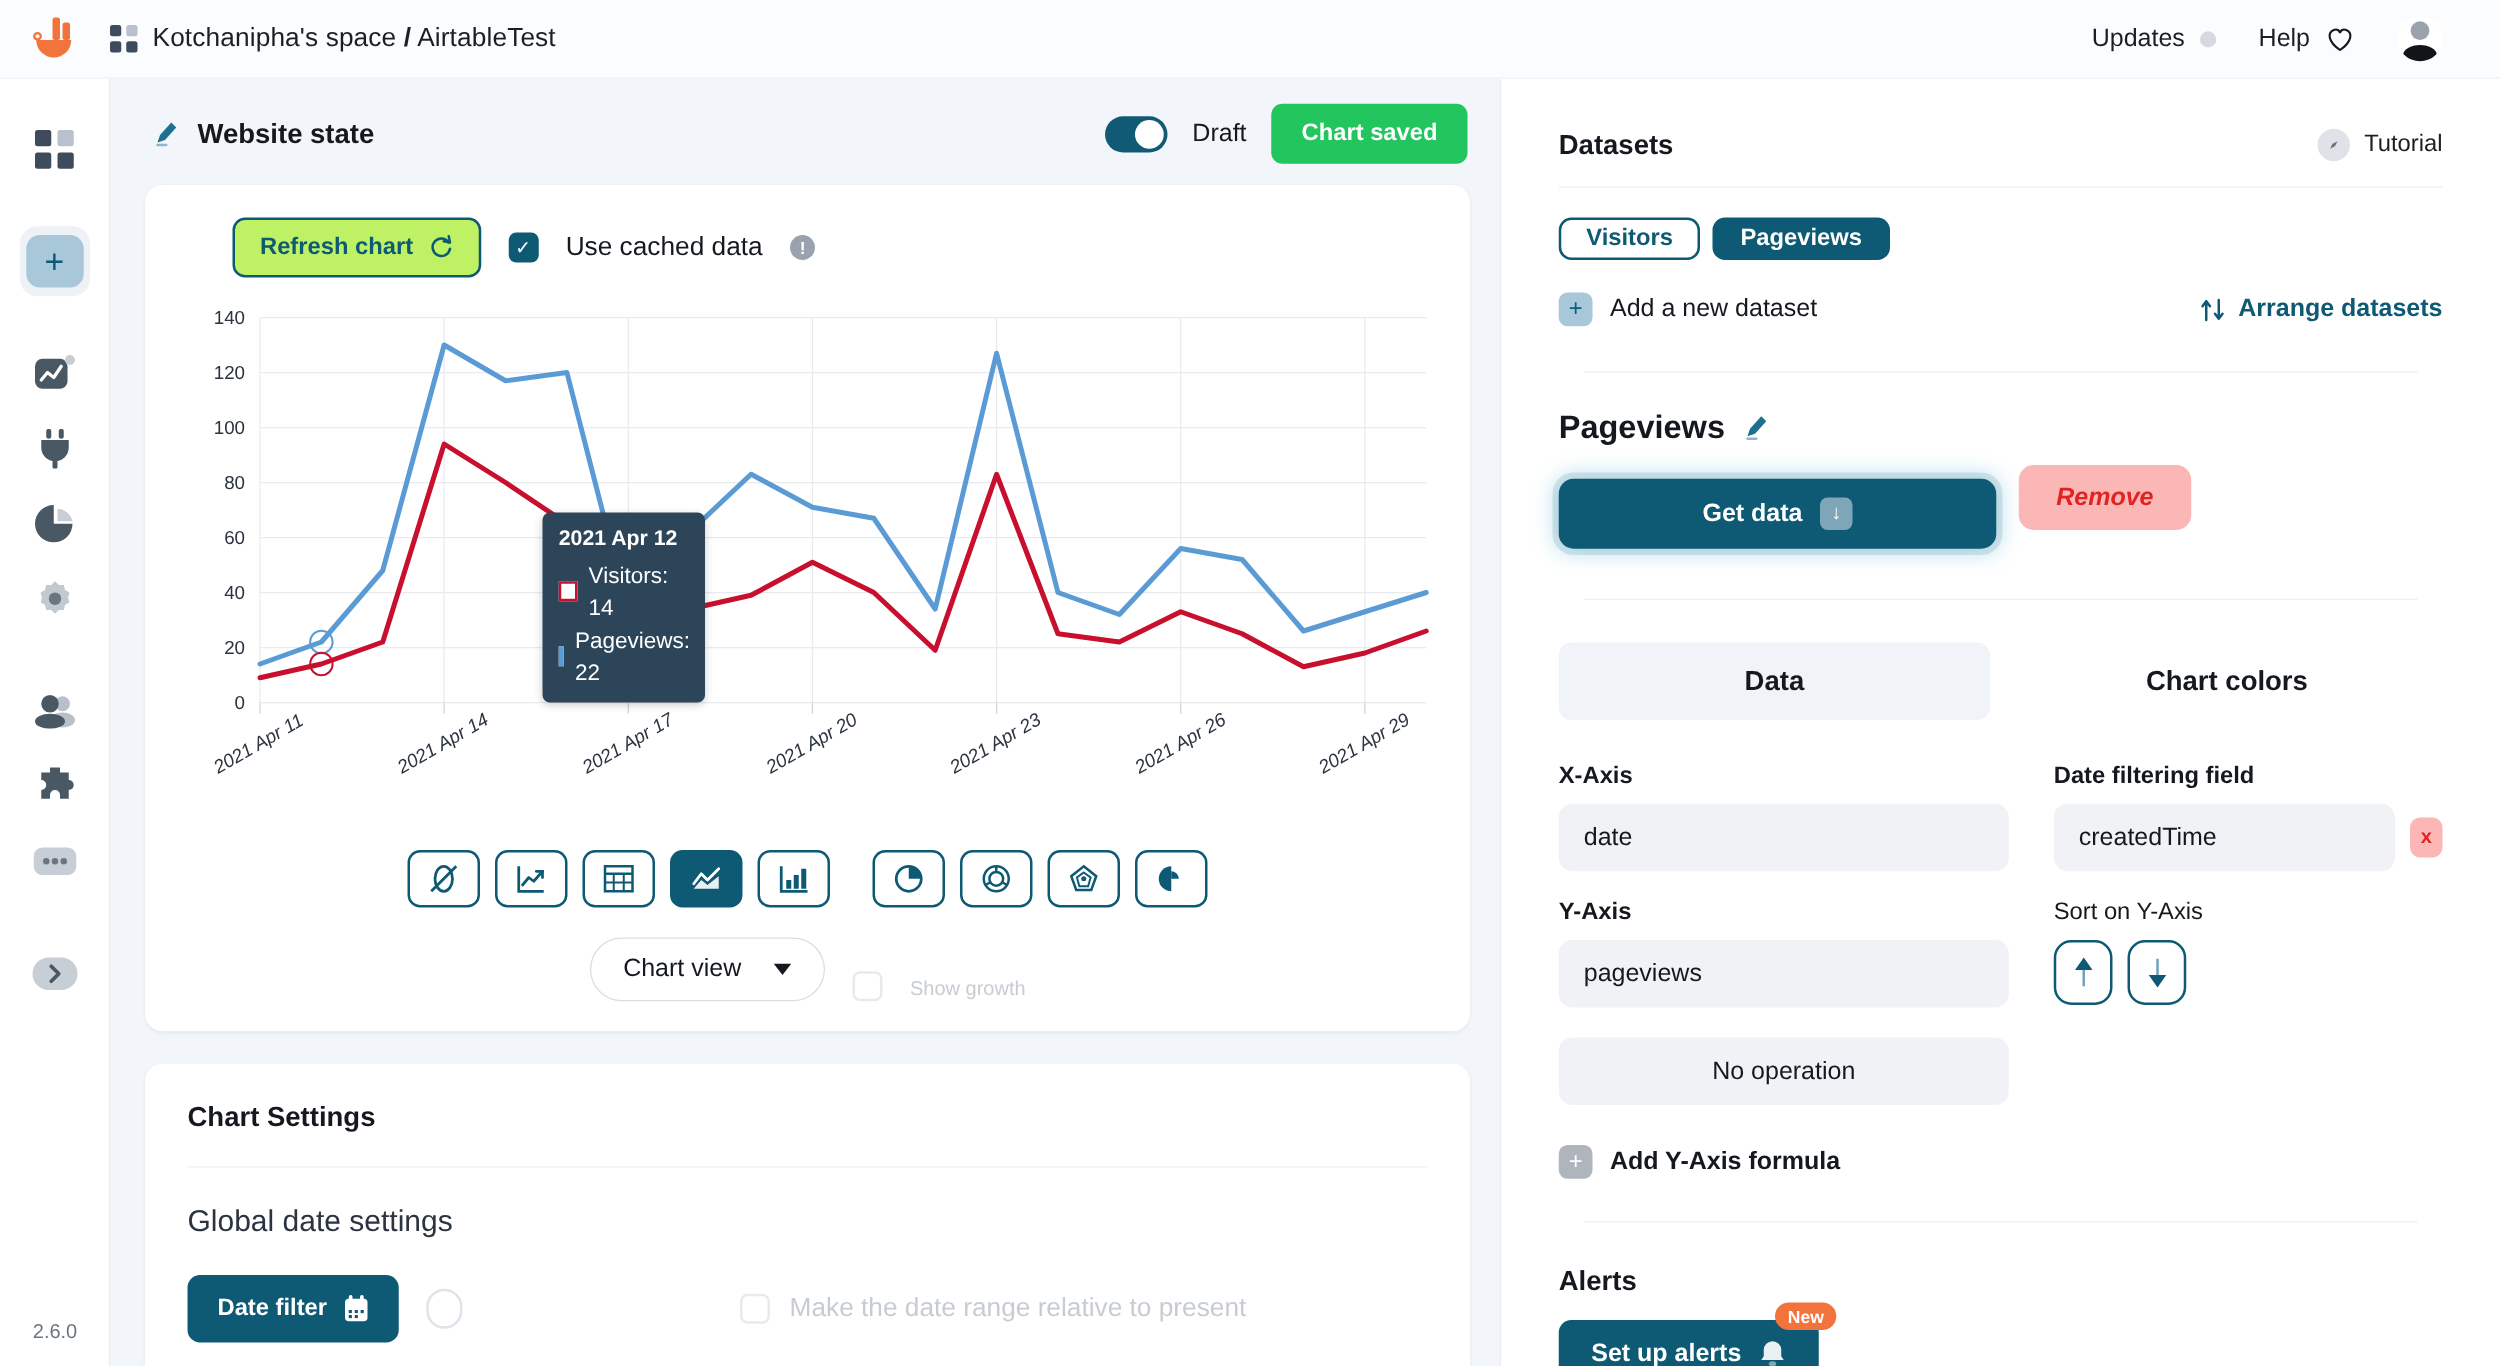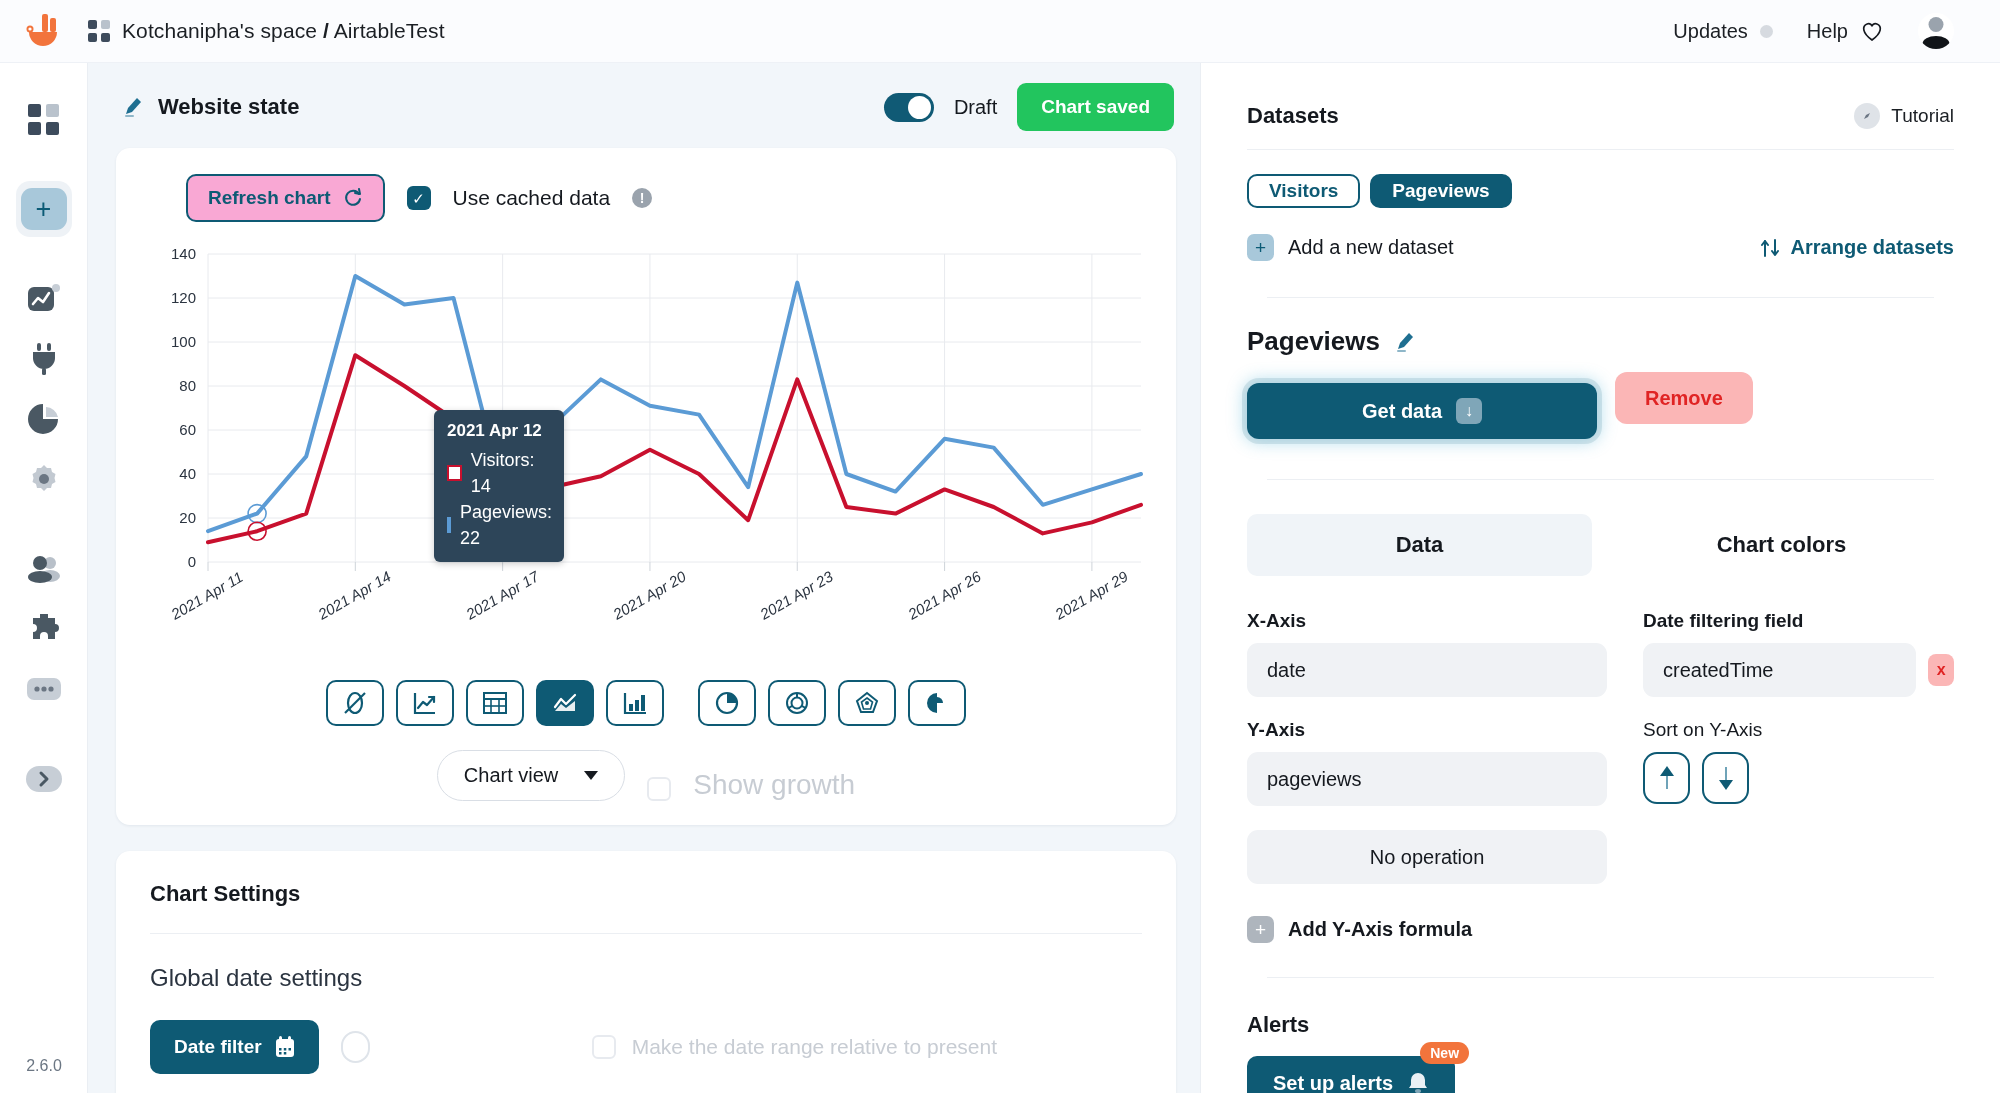--- a/index.html
+++ b/index.html
@@ -55,21 +55,21 @@
   .page-title { font-size: 22px; font-weight: 700; color: #15191f; }
   .head-right { margin-left: auto; display:flex; align-items:center; gap: 20px; padding-right: 2px; }
   .toggle { width: 50px; height: 29px; border-radius: 15px; background: #105a75; position: relative; cursor: pointer; }
   .toggle .knob { position:absolute; right: 3px; top: 3px; width: 23px; height: 23px; border-radius: 50%; background: #fff; }
   .draft-lbl { font-size: 20px; color:#15191f; }
   .btn-saved { background: #22c55e; color:#fff; font-size: 19px; font-weight: 700; border: none; border-radius: 9px; padding: 13px 24px; cursor: pointer; }
 
   .card { background:#fff; border-radius: 14px; box-shadow: 0 1px 3px rgba(20,40,70,.07); }
   .chart-card { margin-top: 14px; padding: 26px 30px 24px 30px; }
   .chart-toolbar { display:flex; align-items:center; gap: 22px; padding-left: 40px; }
-  .btn-refresh { border: 2px solid #0e5a74; color:#0e5a74; background:#f9a8d4; border-radius: 10px; font-size: 19px; font-weight:700; padding: 11px 20px; display:flex; align-items:center; gap: 12px; cursor:pointer; }
+  .btn-refresh { border: 2px solid #0e5a74; color:#0e5a74; background:#bef264; border-radius: 10px; font-size: 19px; font-weight:700; padding: 11px 20px; display:flex; align-items:center; gap: 12px; cursor:pointer; }
   .chk { width: 24px; height: 24px; border-radius: 6px; background:#0e5a74; display:flex; align-items:center; justify-content:center; cursor:pointer; }
   .chk::after { content:"✓"; color:#fff; font-size: 15px; line-height:1; }
   .cached-lbl { font-size: 21px; color:#15191f; }
   .info-i { width: 20px; height: 20px; border-radius: 50%; background:#9aa3ad; color:#fff; font-size: 14px; font-weight:700; display:flex;align-items:center;justify-content:center; cursor:pointer; }
 
   .plot-wrap { position: relative; margin-top: 22px; height: 360px; }
   .xlabels { position: relative; height: 70px; margin-left: 0; }
   .xlab { position: absolute; font-size: 15px; color:#2b3440; font-style: italic; transform: rotate(-30deg); transform-origin: left top; white-space: nowrap; }
 
   .tooltip { position:absolute; background:#2d4559; color:#fff; border-radius: 6px; padding: 9px 13px 11px 13px; font-size: 18px; line-height: 1.45; box-shadow: 0 2px 7px rgba(0,0,0,.2); }
@@ -79,21 +79,21 @@
   .tt-sw.blue { border-color:#5b9bd5; }
 
   .types { display:flex; justify-content:center; gap: 12px; margin-top: 6px; }
   .tbtn { width: 58px; height: 46px; border: 2px solid #0e5a74; border-radius: 10px; background:#fff; display:flex;align-items:center;justify-content:center; cursor:pointer; }
   .tbtn.active { background:#0e5a74; border-color:#0e5a74; }
   .tbtn.spacer { border:none; background:transparent; width: 10px; }
 
   .viewrow { display:flex; justify-content:center; align-items:flex-end; gap: 22px; margin-top: 24px; }
   .selectbox { border:1px solid #d9dee5; border-radius: 26px; background:#fff; padding: 13px 26px; min-width: 186px; display:flex; align-items:center; justify-content:space-between; gap: 26px; font-size: 20px; color:#15191f; cursor:pointer; }
   .caret { width:0;height:0;border-left:7px solid transparent;border-right:7px solid transparent;border-top:9px solid #15191f; }
-  .growth-lbl { font-size: 28px; color:#c7ccd3; }
+  .growth-lbl { font-size: 16px; color:#c7ccd3; }
   .chk.ghost { background:#fff; border:2px solid #e7eaef; }
 
   .settings-card { margin-top: 26px; padding: 30px 34px 40px 34px; min-height: 300px; }
   .set-title { font-size: 22px; font-weight:700; color:#15191f; }
   .hr { height:1px; background:#eceff3; margin: 26px 0 30px 0; }
   .sub-lbl { font-size: 24px; color:#2b3440; }
   .row-gl { display:flex; align-items:center; margin-top: 28px; }
   .btn-datefilter { background:#0e5a74; color:#fff; border:none; border-radius: 10px; font-size: 19px; font-weight:700; padding: 16px 24px; display:flex; align-items:center; gap: 13px; cursor:pointer; }
   .pill-empty { width: 29px; height: 32px; border: 2px solid #dfe4ea; border-radius: 16px; margin-left: 22px; cursor:pointer; }
   .rel-lbl { font-size: 21px; color:#c7ccd3; margin-left: 16px; }
@@ -110,21 +110,21 @@
   .ds-tab.active { background:#0e5a74; color:#fff; }
   .ds-row2 { display:flex; align-items:center; margin-top: 26px; }
   .plus-sq { width: 27px; height: 27px; border-radius: 7px; background:#a8c8da; color:#0b5b76; font-size:19px; display:flex;align-items:center;justify-content:center; margin-right: 14px; }
   .plus-sq.grey { background:#aeb5bd; color:#fff; }
   .link-txt { font-size: 20px; color:#15191f; cursor:pointer; }
   .arrange { margin-left:auto; display:flex; align-items:center; gap:10px; font-size:20px; font-weight:700; color:#0e5a74; cursor:pointer; }
   .rp-hr2 { height:1px; background:#eceff3; margin: 36px 20px 0 20px; }
   .ds-name { font-size: 26px; font-weight:700; color:#15191f; margin-top: 28px; display:flex; align-items:center; gap: 14px; }
   .btn-getdata { margin-top: 26px; background:#0e5a74; color:#fff; border:none; border-radius: 12px; font-size:20px; font-weight:700; width: 350px; height: 56px; display:flex;align-items:center;justify-content:center; gap:14px; cursor:pointer; box-shadow: 0 0 0 5px rgba(14,90,116,.12), 0 0 16px 4px rgba(60,170,210,.35); }
   .getdata-ico { width:26px;height:26px;border-radius:6px;background:#7fa6b8;display:flex;align-items:center;justify-content:center;color:#fff;font-size:16px; }
-  .btn-remove { background:#fbb6b6; color:#e02424; border:none; border-radius:12px; font-size:20px; font-weight:700; padding: 0 30px; height: 52px; cursor:pointer; }
+  .btn-remove { background:#fbb6b6; color:#e02424; border:none; border-radius:12px; font-size:20px; font-weight:700; padding: 0 30px; height: 52px; cursor:pointer;font-style:italic; }
   .getrow { display:flex; align-items:center; gap: 18px; }
   .rp-hr3 { height:1px; background:#eceff3; margin: 40px 20px 0 20px; }
   .dc-tabs { display:flex; margin-top: 34px; gap: 17px; }
   .dc-tab { flex:1; text-align:center; font-size:22px; font-weight:700; color:#15191f; padding: 18px 0; border-radius: 10px; cursor:pointer; }
   .dc-tab.active { background:#f0f4f8; }
   .form { margin-top: 34px; display:grid; grid-template-columns: 360px 1fr; column-gap: 36px; row-gap: 0; }
   .f-lbl { font-size: 19px; font-weight:700; color:#15191f; margin-bottom: 11px; }
   .f-lbl.normal { font-weight: 400; font-size: 19px; }
   .f-input { background:#f0f2f5; border:none; border-radius: 11px; height: 54px; display:flex; align-items:center; padding: 0 20px; font-size: 20px; color:#15191f; width: 100%; cursor:text; }
   .f-input.center { justify-content:center; }

